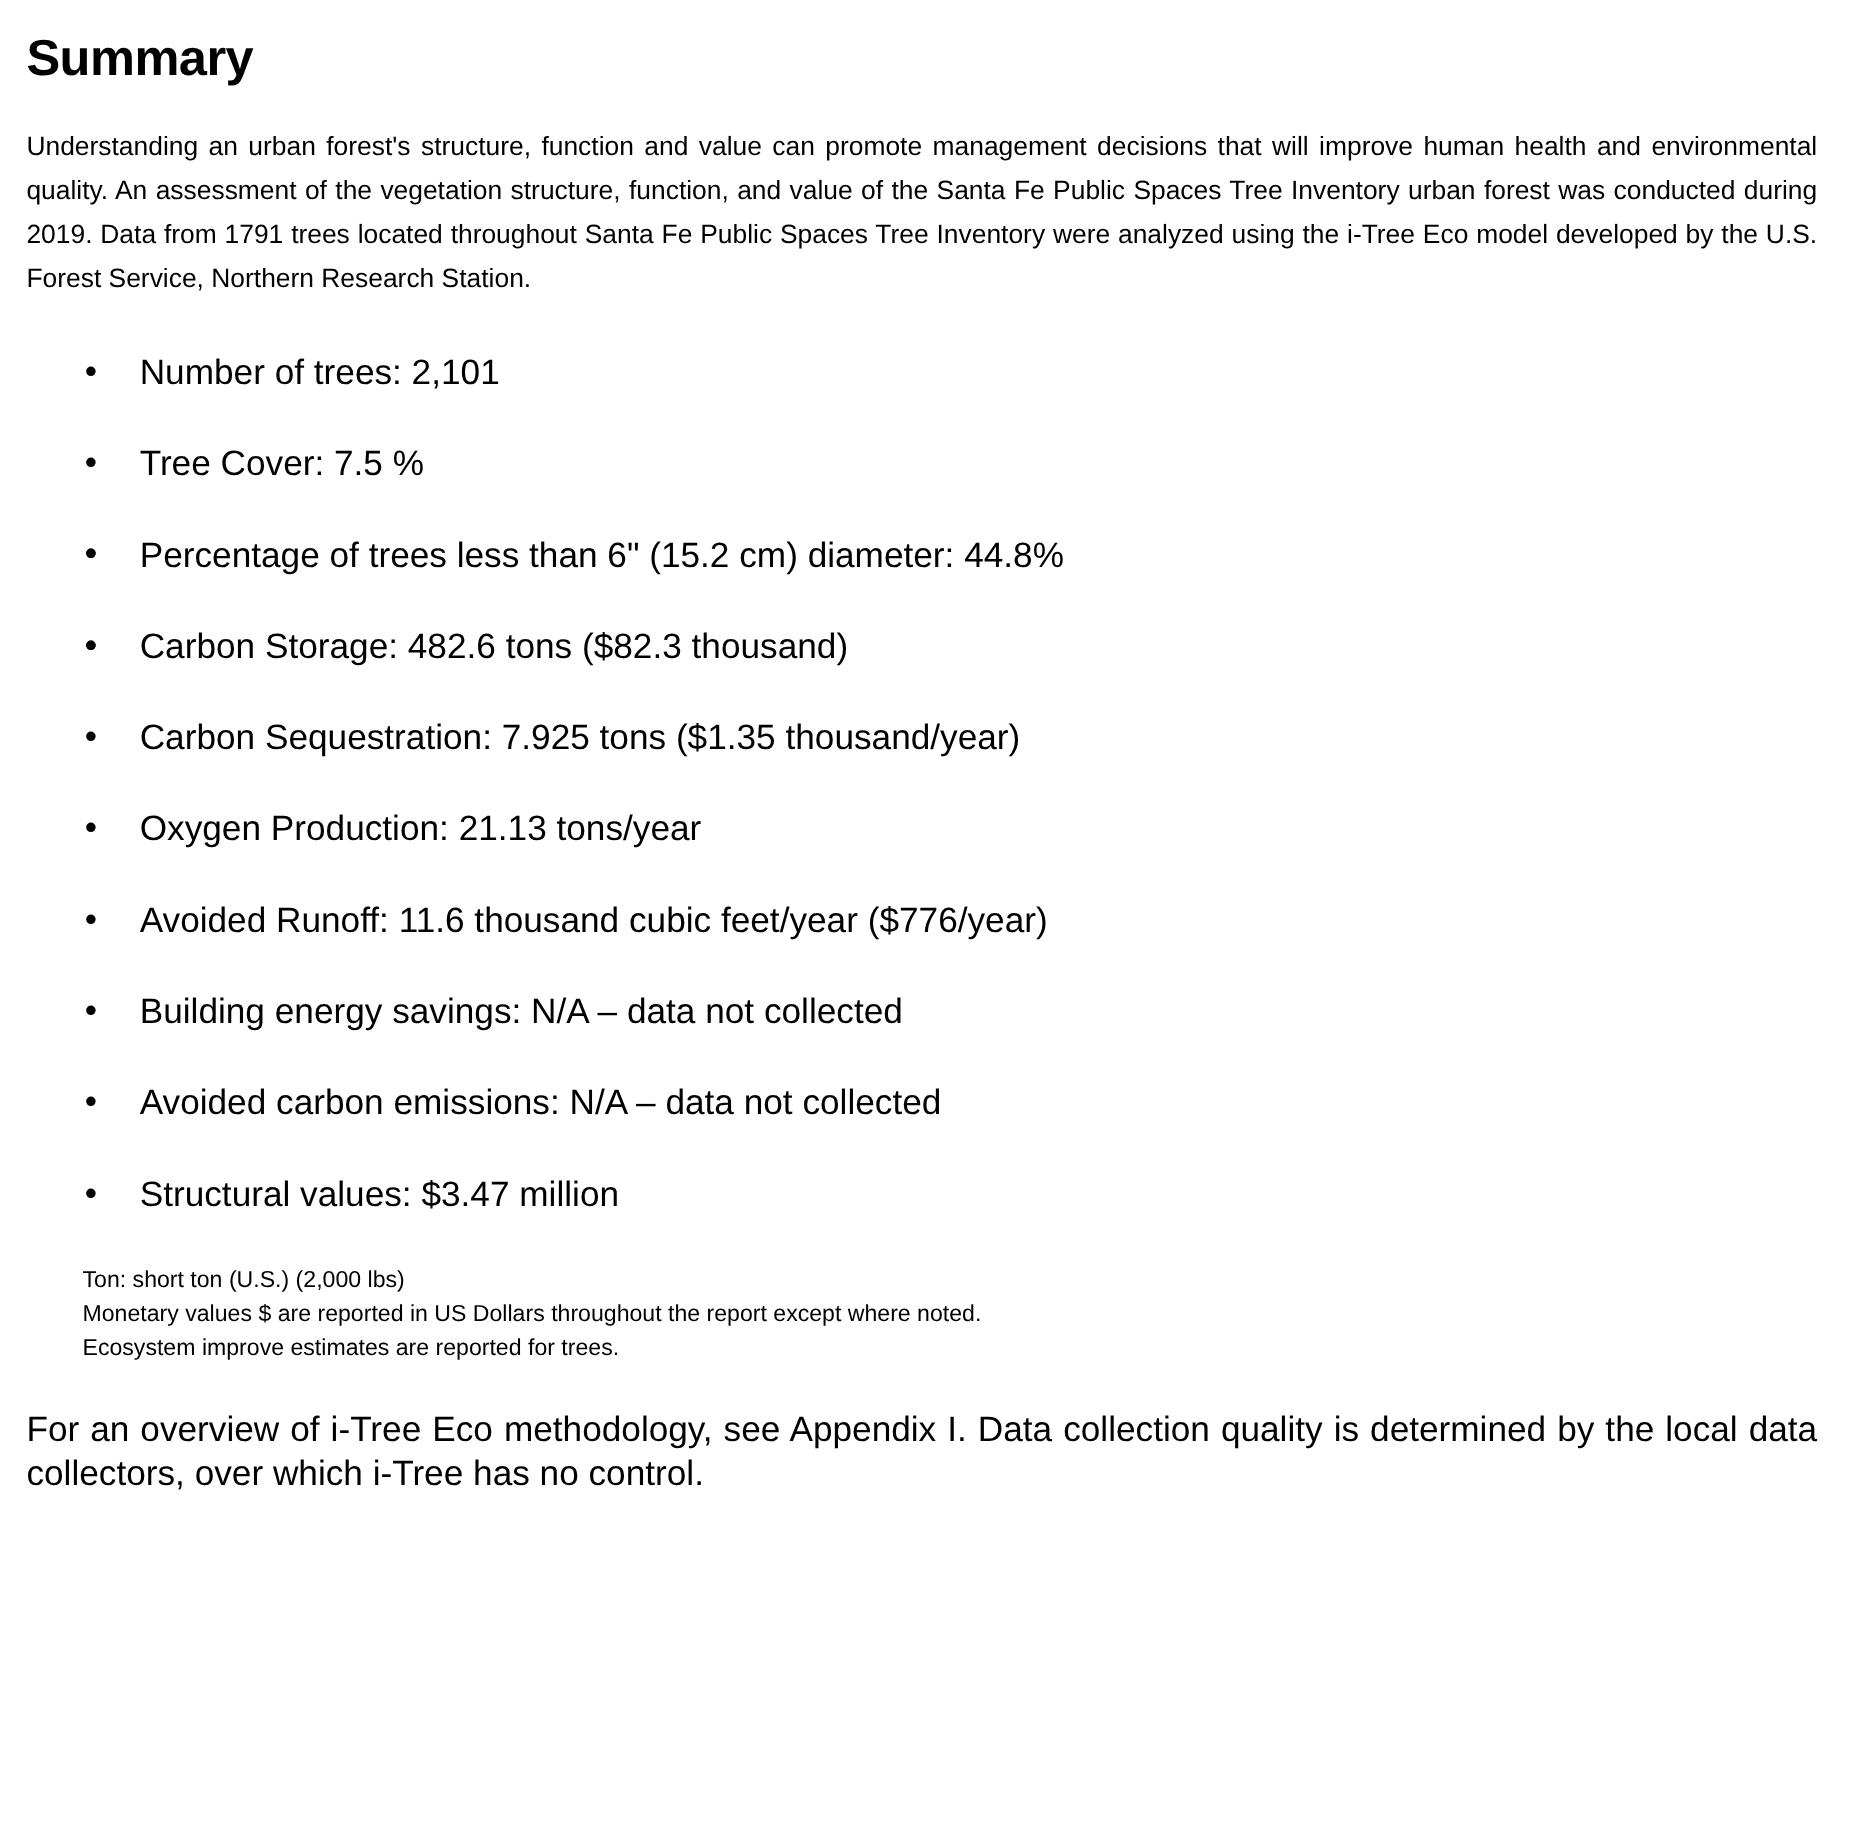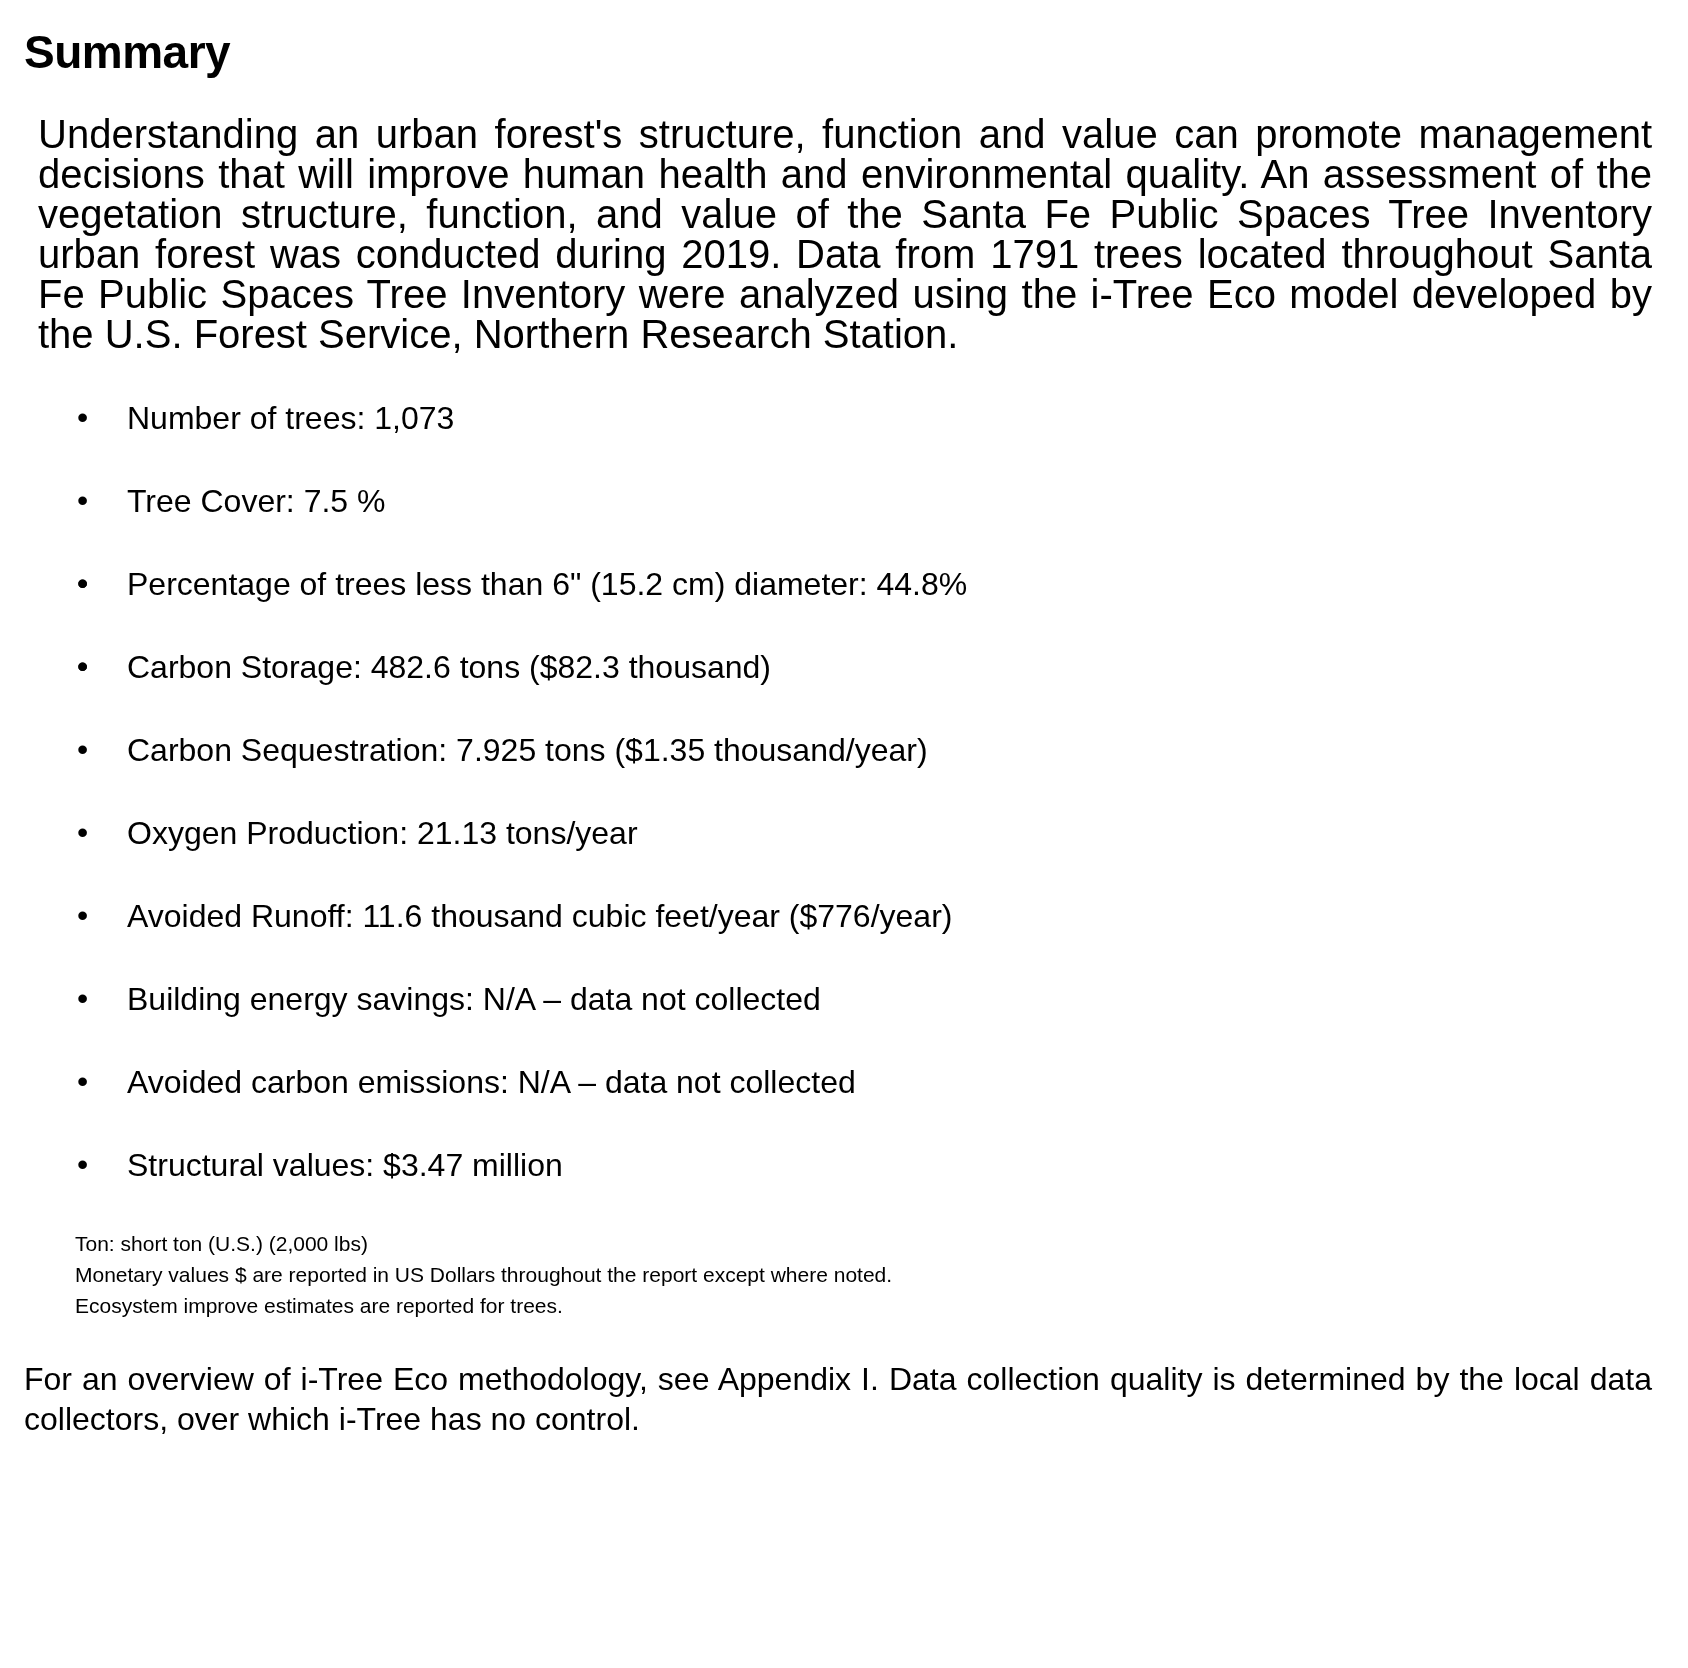--- a/index.html
+++ b/index.html
@@ -21,22 +21,22 @@
     padding: 26px 36px 0 24px;
   }
   h1.title {
     margin: 0;
     font-size: 46px;
     line-height: 52px;
     font-weight: bold;
     letter-spacing: -0.5px;
   }
   p.intro {
-    margin: 36px 0 0 14px;
-    font-size: 40px;
+    margin: 36px 0 0 0;
+    font-size: 24px;
     line-height: 40px;
     text-align: justify;
   }
   ul.summary-list {
     list-style: none;
     margin: 44px 0 0 0;
     padding: 0;
   }
   ul.summary-list li {
     position: relative;
@@ -73,21 +73,21 @@
 
 <div class="page">
 
   <h1 class="title">Summary</h1>
 
   <p class="intro">Understanding an urban forest's structure, function and value can promote management decisions that will improve human health and environmental quality. An assessment of the vegetation structure, function, and value of the Santa Fe Public Spaces Tree Inventory urban forest was conducted during 2019. Data from 1791 trees located throughout Santa Fe Public Spaces Tree Inventory were analyzed using the i-Tree Eco model developed by the U.S. Forest Service, Northern Research Station.</p>
 
   <ul class="summary-list">
     <li>
       <span class="marker">•</span>
-      <span>Number of trees: 1,073</span>
+      <span>Number of trees: 2,101</span>
     </li>
     <li>
       <span class="marker">•</span>
       <span>Tree Cover: 7.5 %</span>
     </li>
     <li>
       <span class="marker">•</span>
     </li>
     <li>
       <span class="marker">•</span>

